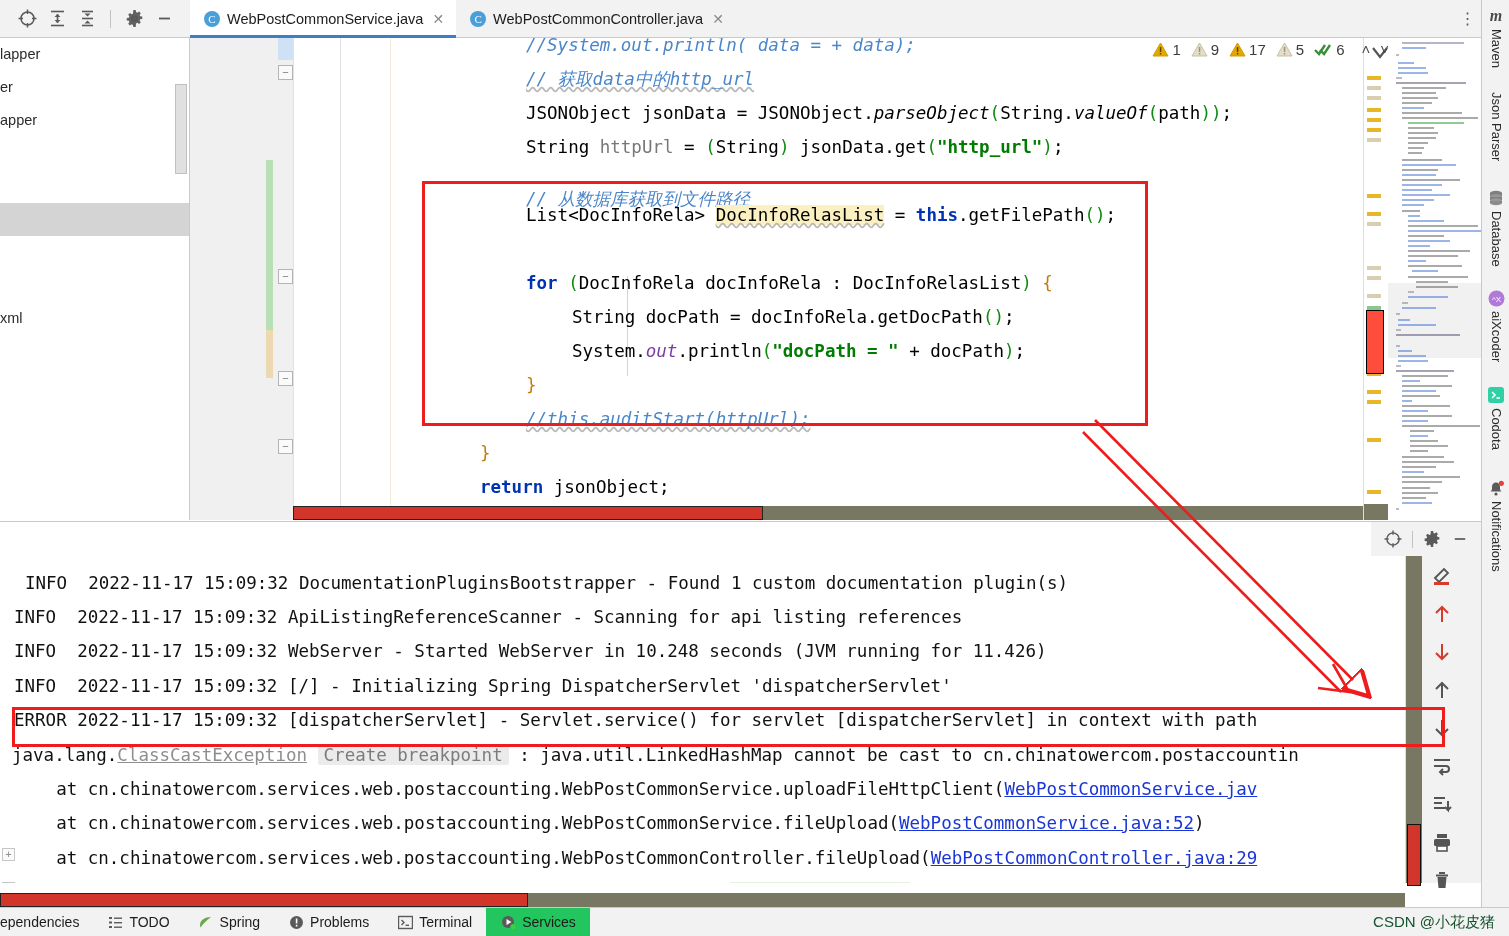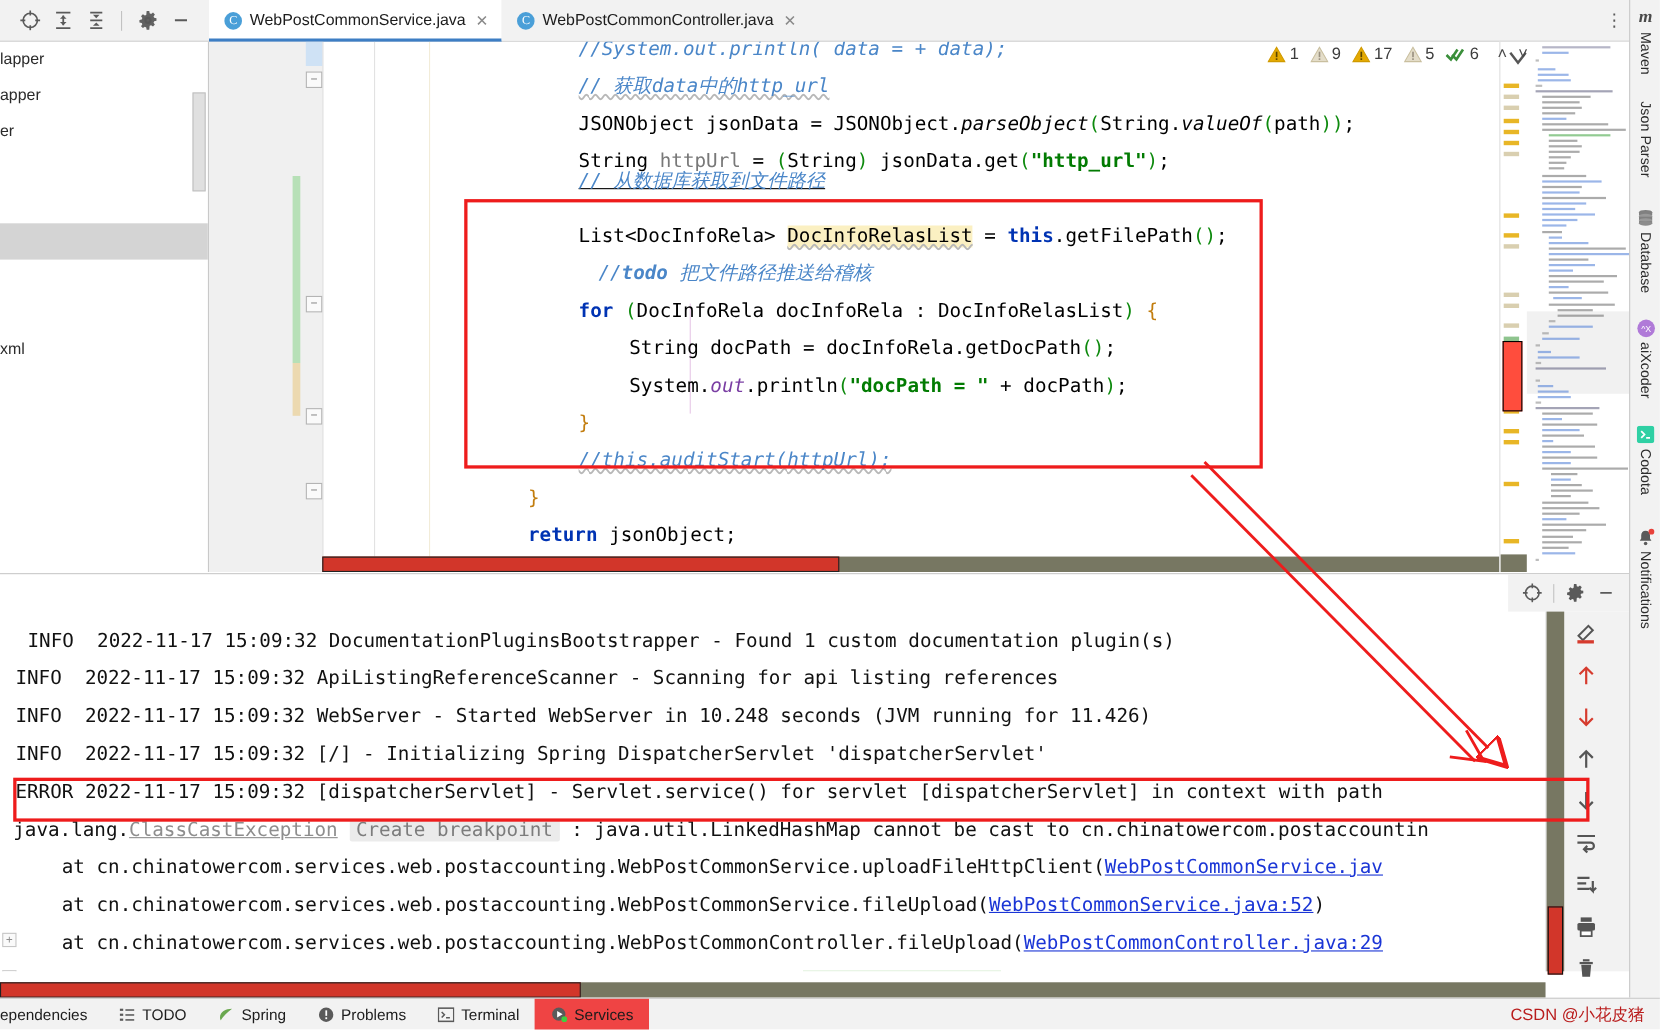--- a/index.html
+++ b/index.html
@@ -126,23 +126,23 @@
              border-left:1px solid #c9c9c9; }
   .rb-item{ position:absolute; left:0; width:28px; display:flex; flex-direction:column;
             align-items:center; gap:3px; color:#2b2b2b; font-size:13px; }
   .rb-label{ writing-mode:vertical-rl; text-orientation:mixed; white-space:nowrap; }
   .rb-ico{ width:20px;height:20px; display:flex; align-items:center; justify-content:center; }
 
   
   .statusbar{ position:absolute; left:0; bottom:0; width:1509px; height:29px; background:#f2f2f2;
               border-top:1px solid #c9c9c9; display:flex; align-items:center; }
   .sb-item{ display:flex; align-items:center; gap:6px; padding:0 14px; height:29px; font-size:14px; color:#1c1c1c;}
-  .sb-item.active{ background:#ef4444;text-align:right; }
+  .sb-item.active{ background:#22c55e;text-align:right; }
   .sb-ico{ width:16px;height:16px;display:flex;align-items:center;justify-content:center; }
-  .watermark{ position:absolute; right:14px; bottom:4px; color:#b91c1c; font-size:15px; }
+  .watermark{ position:absolute; right:14px; bottom:4px; color:#14532d; font-size:15px; }
 
   
   .arrowsvg{ position:absolute; left:0; top:0; width:1509px; height:936px; pointer-events:none; z-index:9; }
 </style>
 </head>
 <body>
 
 <div class="app">
 
   <div class="topbar">
@@ -197,22 +197,22 @@
         <span class="cbadge">C</span>
         <span>WebPostCommonController.java</span>
         <span class="x">✕</span>
       </div>
     </div>
     <div class="tabs-more">⋮</div>
   </div>
 
   <div class="leftpane">
     <div class="lp-row">lapper</div>
+    <div class="lp-row">er</div>
     <div class="lp-row">apper</div>
-    <div class="lp-row">er</div>
     <div class="lp-row"></div>
     <div class="lp-row"></div>
     <div class="lp-row lp-sel"></div>
     <div class="lp-row"></div>
     <div class="lp-row"></div>
     <div class="lp-row">xml</div>
     <div class="lp-scroll"></div>
   </div>
 
   <div class="editor">
@@ -251,25 +251,24 @@
       <div class="indentguide" style="left:333px; top:238px; height:100px;"></div>
 
       <div class="cl" style="top:-10px;"><span style="padding-left:232px;"></span><span class="cm">//System.out.println( data = + data);</span></div>
 
       <div class="cl" style="top:24px;"><span style="padding-left:232px;"></span><span class="cm sq">// 获取data中的http_url</span></div>
 
       <div class="cl" style="top:58px;"><span style="padding-left:232px;"></span><span class="ident">JSONObject jsonData = JSONObject.</span><span class="stat">parseObject</span><span class="paren">(</span><span class="ident">String.</span><span class="stat">valueOf</span><span class="paren">(</span><span class="ident">path</span><span class="paren">))</span><span class="ident">;</span></div>
 
       <div class="cl" style="top:92px;"><span style="padding-left:232px;"></span><span class="ident">String </span><span class="gray">httpUrl</span><span class="ident"> = </span><span class="paren">(</span><span class="ident">String</span><span class="paren">)</span><span class="ident"> jsonData.get</span><span class="paren">(</span><span class="str">"http_url"</span><span class="paren">)</span><span class="ident">;</span></div>
 
-      <div class="cl" style="top:110px;text-decoration:underline;"><span style="padding-left:232px;"></span><span class="cm">// 从数据库获取到文件路径</span></div>
+      <div class="cl" style="top:144px;"><span style="padding-left:232px;"></span><span class="cm">// 从数据库获取到文件路径</span></div>
 
       <div class="cl" style="top:160px;"><span style="padding-left:232px;"></span><span class="ident">List&lt;DocInfoRela&gt; </span><span class="hl sq">DocInfoRelasList</span><span class="ident"> = </span><span class="kw">this</span><span class="ident">.getFilePath</span><span class="paren">()</span><span class="ident">;</span></div>
 
-      <div class="cl" style="top:194px;"><span style="padding-left:250px;"></span><span class="cm">//</span><span class="cm" style="font-weight:bold;">todo</span><span class="cm"> 把文件路径推送给稽核</span></div>
 
       <div class="cl" style="top:228px;"><span style="padding-left:232px;"></span><span class="kw">for</span><span class="ident"> </span><span class="paren">(</span><span class="ident">DocInfoRela docInfoRela : DocInfoRelasList</span><span class="paren">)</span><span class="ident"> </span><span class="brace">{</span></div>
 
       <div class="cl" style="top:262px;"><span style="padding-left:278px;"></span><span class="ident">String docPath = docInfoRela.getDocPath</span><span class="paren">()</span><span class="ident">;</span></div>
 
       <div class="cl" style="top:296px;"><span style="padding-left:278px;"></span><span class="ident">System.</span><span class="fld">out</span><span class="ident">.println</span><span class="paren">(</span><span class="str">"docPath = "</span><span class="ident"> + docPath</span><span class="paren">)</span><span class="ident">;</span></div>
 
       <div class="cl" style="top:330px;"><span style="padding-left:232px;"></span><span class="brace">}</span></div>
 
       <div class="cl" style="top:364px;"><span style="padding-left:232px;"></span><span class="cm sq">//this.auditStart(httpUrl);</span></div>

